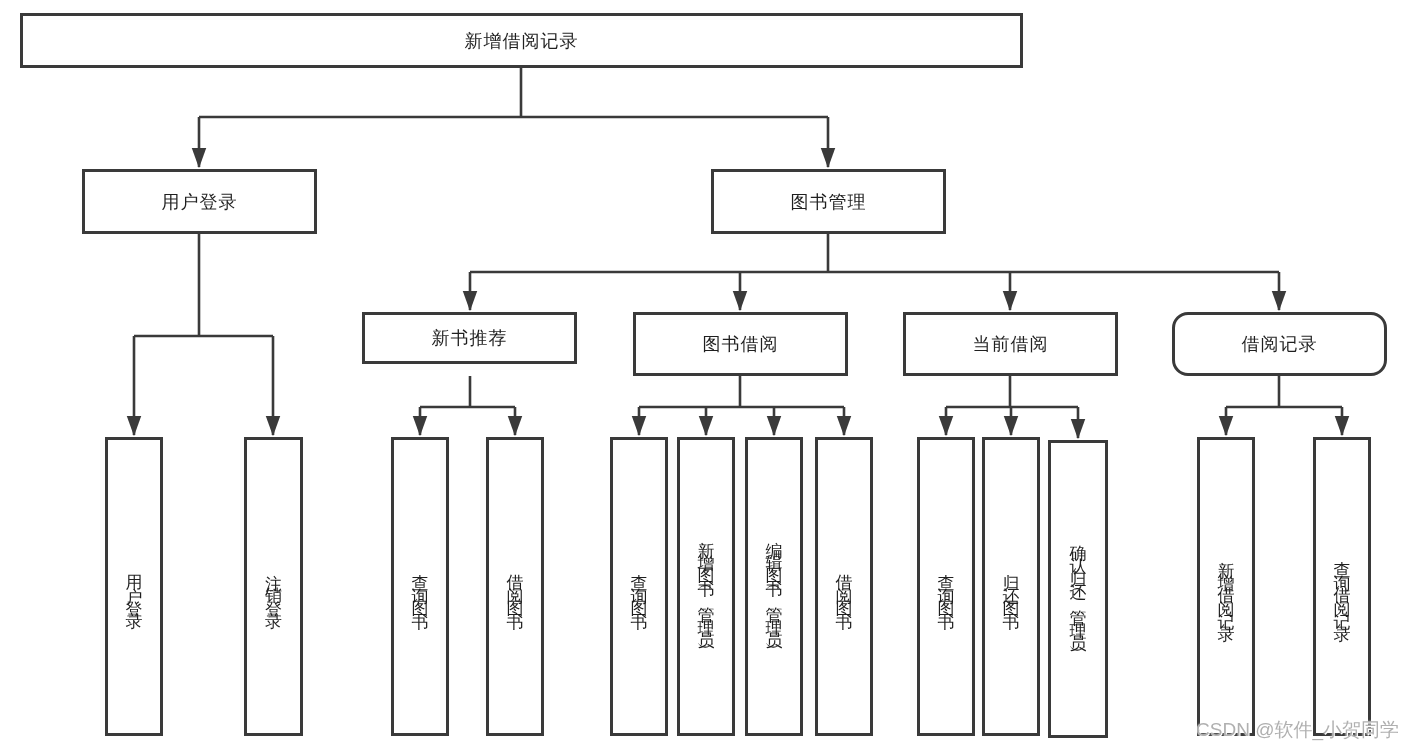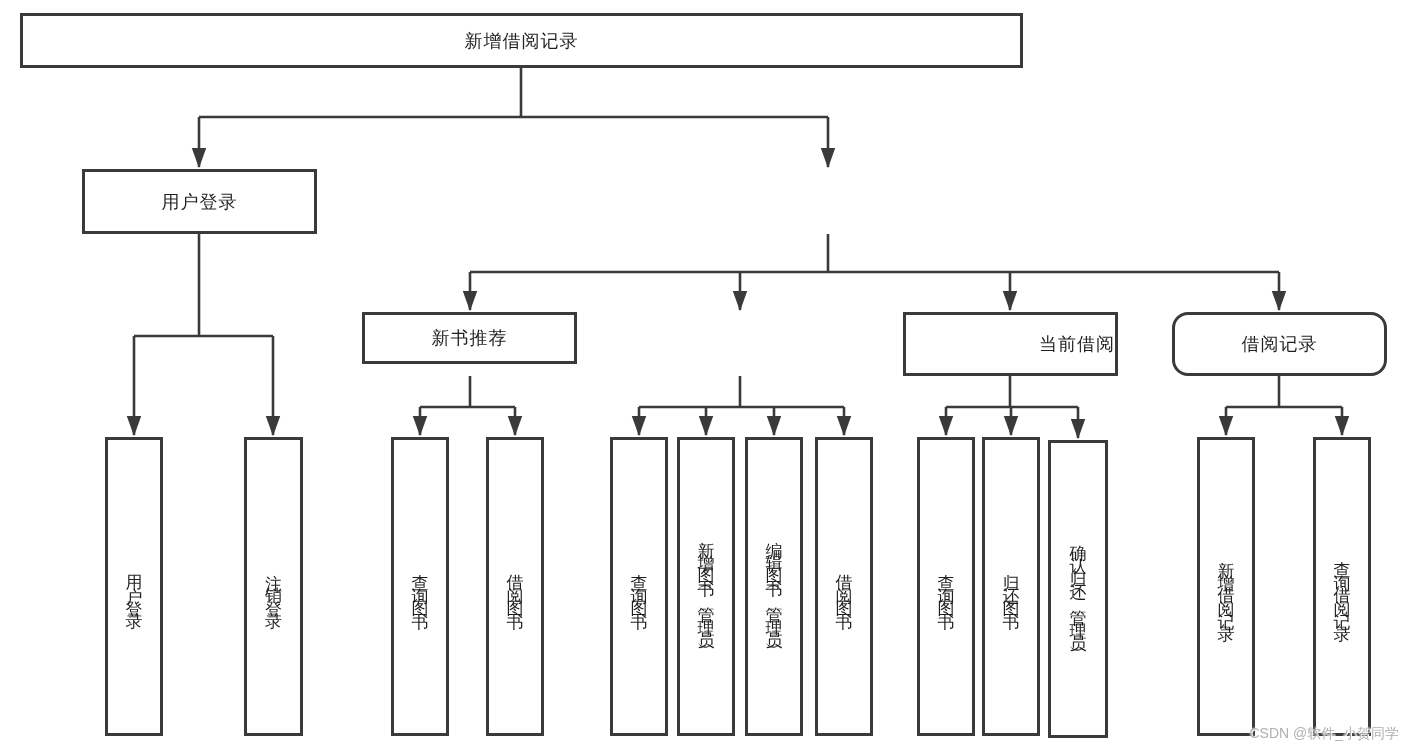--- a/index.html
+++ b/index.html
@@ -38,21 +38,21 @@
   .leaf span {
     writing-mode: vertical-rl;
     font-size: 17px;
     letter-spacing: 13px;
     line-height: 1;
   }
   .watermark {
     position: absolute;
     right: 6px;
     bottom: 4px;
-    font-size: 14px;
+    font-size: 19px;
     color: var(--watermark);
     text-shadow: 0 0 2px #fff, 1px 1px 0 #fff;
     white-space: nowrap;
   }
 </style>
 </head>
 <body>
 
 <div class="stage">
 
@@ -104,25 +104,31 @@
     <path d="M1342 407 V435" marker-end="url(#arrow)"></path>
   </svg>
 
   <div class="box" style="left:20px; top:13px; width:1003px; height:55px;">
     <span class="hlabel">新增借阅记录</span>
   </div>
 
   <div class="box" style="left:82px; top:169px; width:235px; height:65px;">
     <span class="hlabel">用户登录</span>
   </div>
+  <div class="box" style="left:711px; top:169px; width:235px; height:65px;">
+    <span class="hlabel">图书管理</span>
+  </div>
 
   <div class="box" style="left:362px; top:312px; width:215px; height:52px;">
     <span class="hlabel">新书推荐</span>
   </div>
-  <div class="box" style="left:903px; top:312px; width:215px; height:64px;justify-content:flex-end;">
+  <div class="box" style="left:633px; top:312px; width:215px; height:64px;">
+    <span class="hlabel">图书借阅</span>
+  </div>
+  <div class="box" style="left:903px; top:312px; width:215px; height:64px;">
     <span class="hlabel">当前借阅</span>
   </div>
   <div class="box" style="left:1172px; top:312px; width:215px; height:64px;border-radius:16px;">
     <span class="hlabel">借阅记录</span>
   </div>
 
   <div class="box leaf" style="left:105px; top:437px; width:58px; height:299px;">
     <span>用户登录</span>
   </div>
   <div class="box leaf" style="left:244px; top:437px; width:59px; height:299px;">

